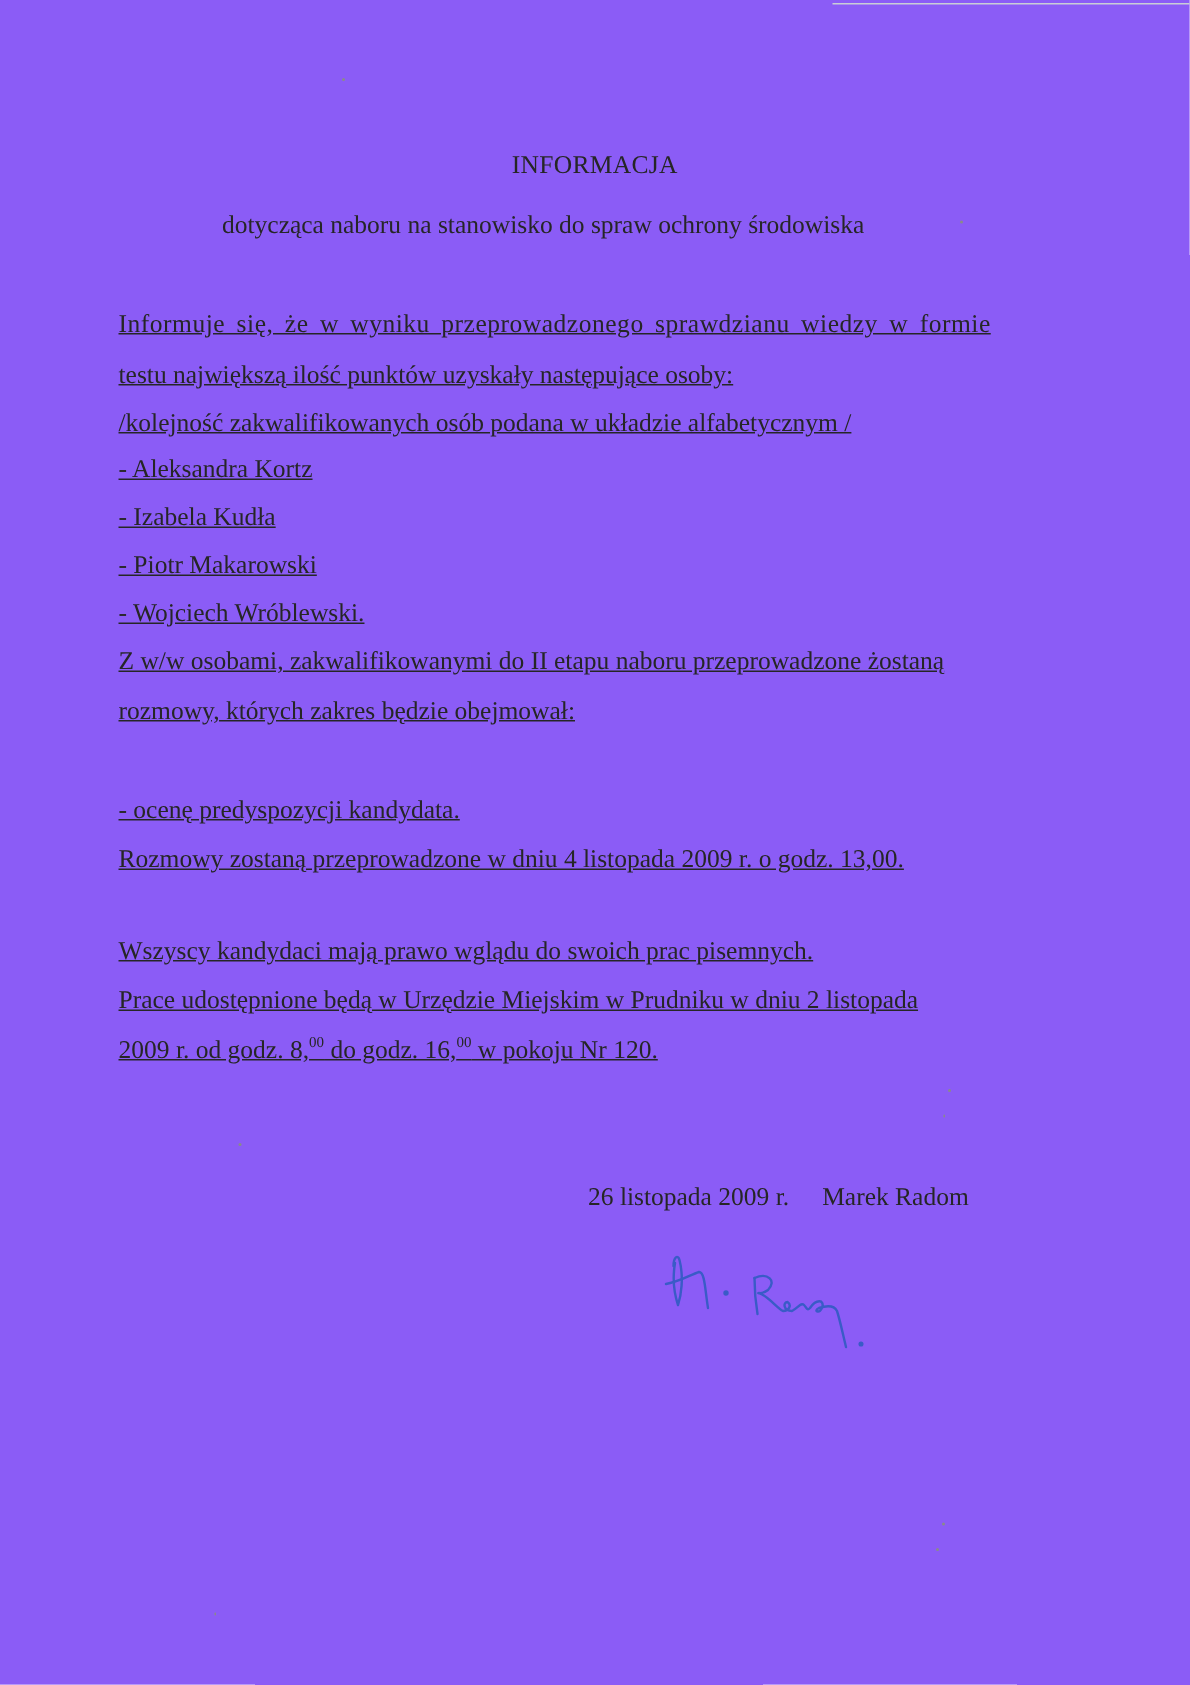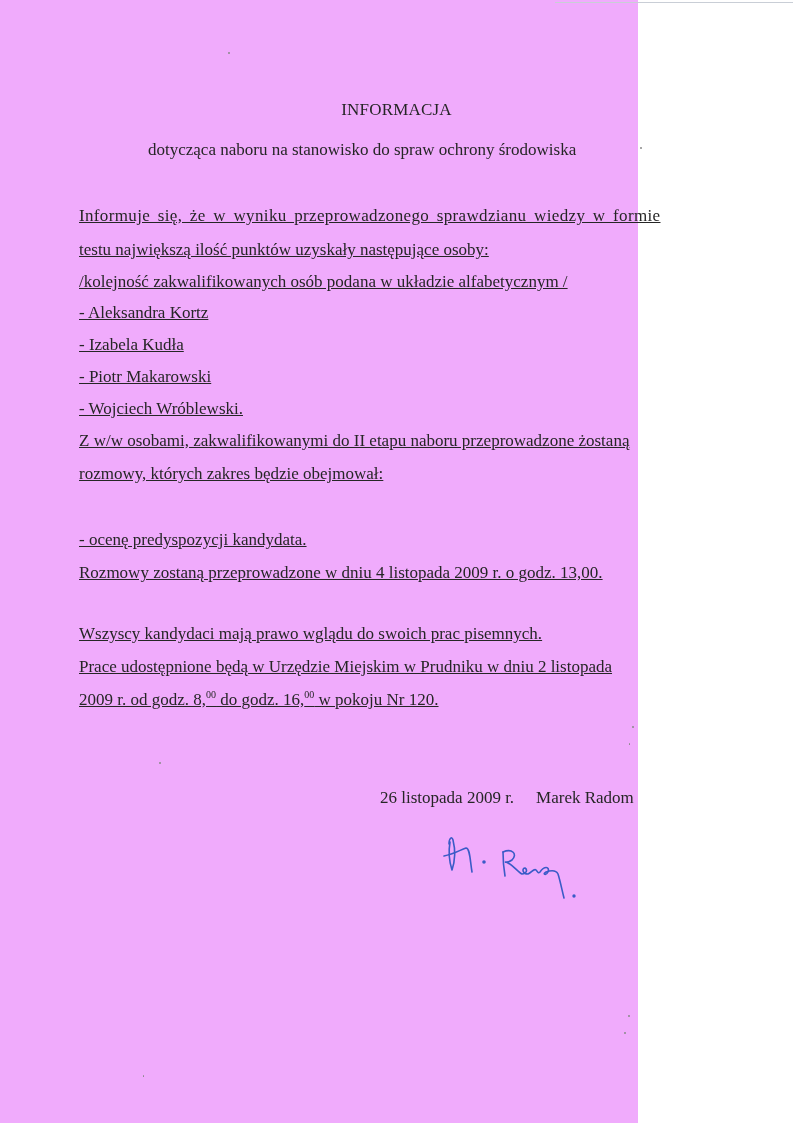--- a/index.html
+++ b/index.html
@@ -11,22 +11,22 @@
       width: 793px;
       height: 1123px;
       position: relative;
       overflow: hidden;
       font-family: "Liberation Serif", "DejaVu Serif", serif;
       color: #1f1f1f;
     }
     .page {
       position: absolute;
       left: 0; top: 0;
-      width: 638px; height: 1123px;
-      background: #f0abfc;
+      width: 793px; height: 1123px;
+      background: #8b5cf6;
     }
     .top-edge {
       position: absolute;
       top: 2px;
       left: 555px;
       width: 238px;
       height: 1px;
       background: #c9ced6;
     }
     .title {
@@ -57,21 +57,21 @@
       text-decoration: underline;
     }
     sup {
       font-size: 10px;
       vertical-align: 7px;
       line-height: 0;
     }
     .sig-line {
       position: absolute;
       top: 788px;
-      left: 380px;
+      left: 392px;
       font-size: 17px;
       white-space: nowrap;
       color: #262626;
     }
     .sig-line .gap { display: inline-block; width: 22px; }
     .signature {
       position: absolute;
       left: 440px;
       top: 826px;
       width: 180px;

